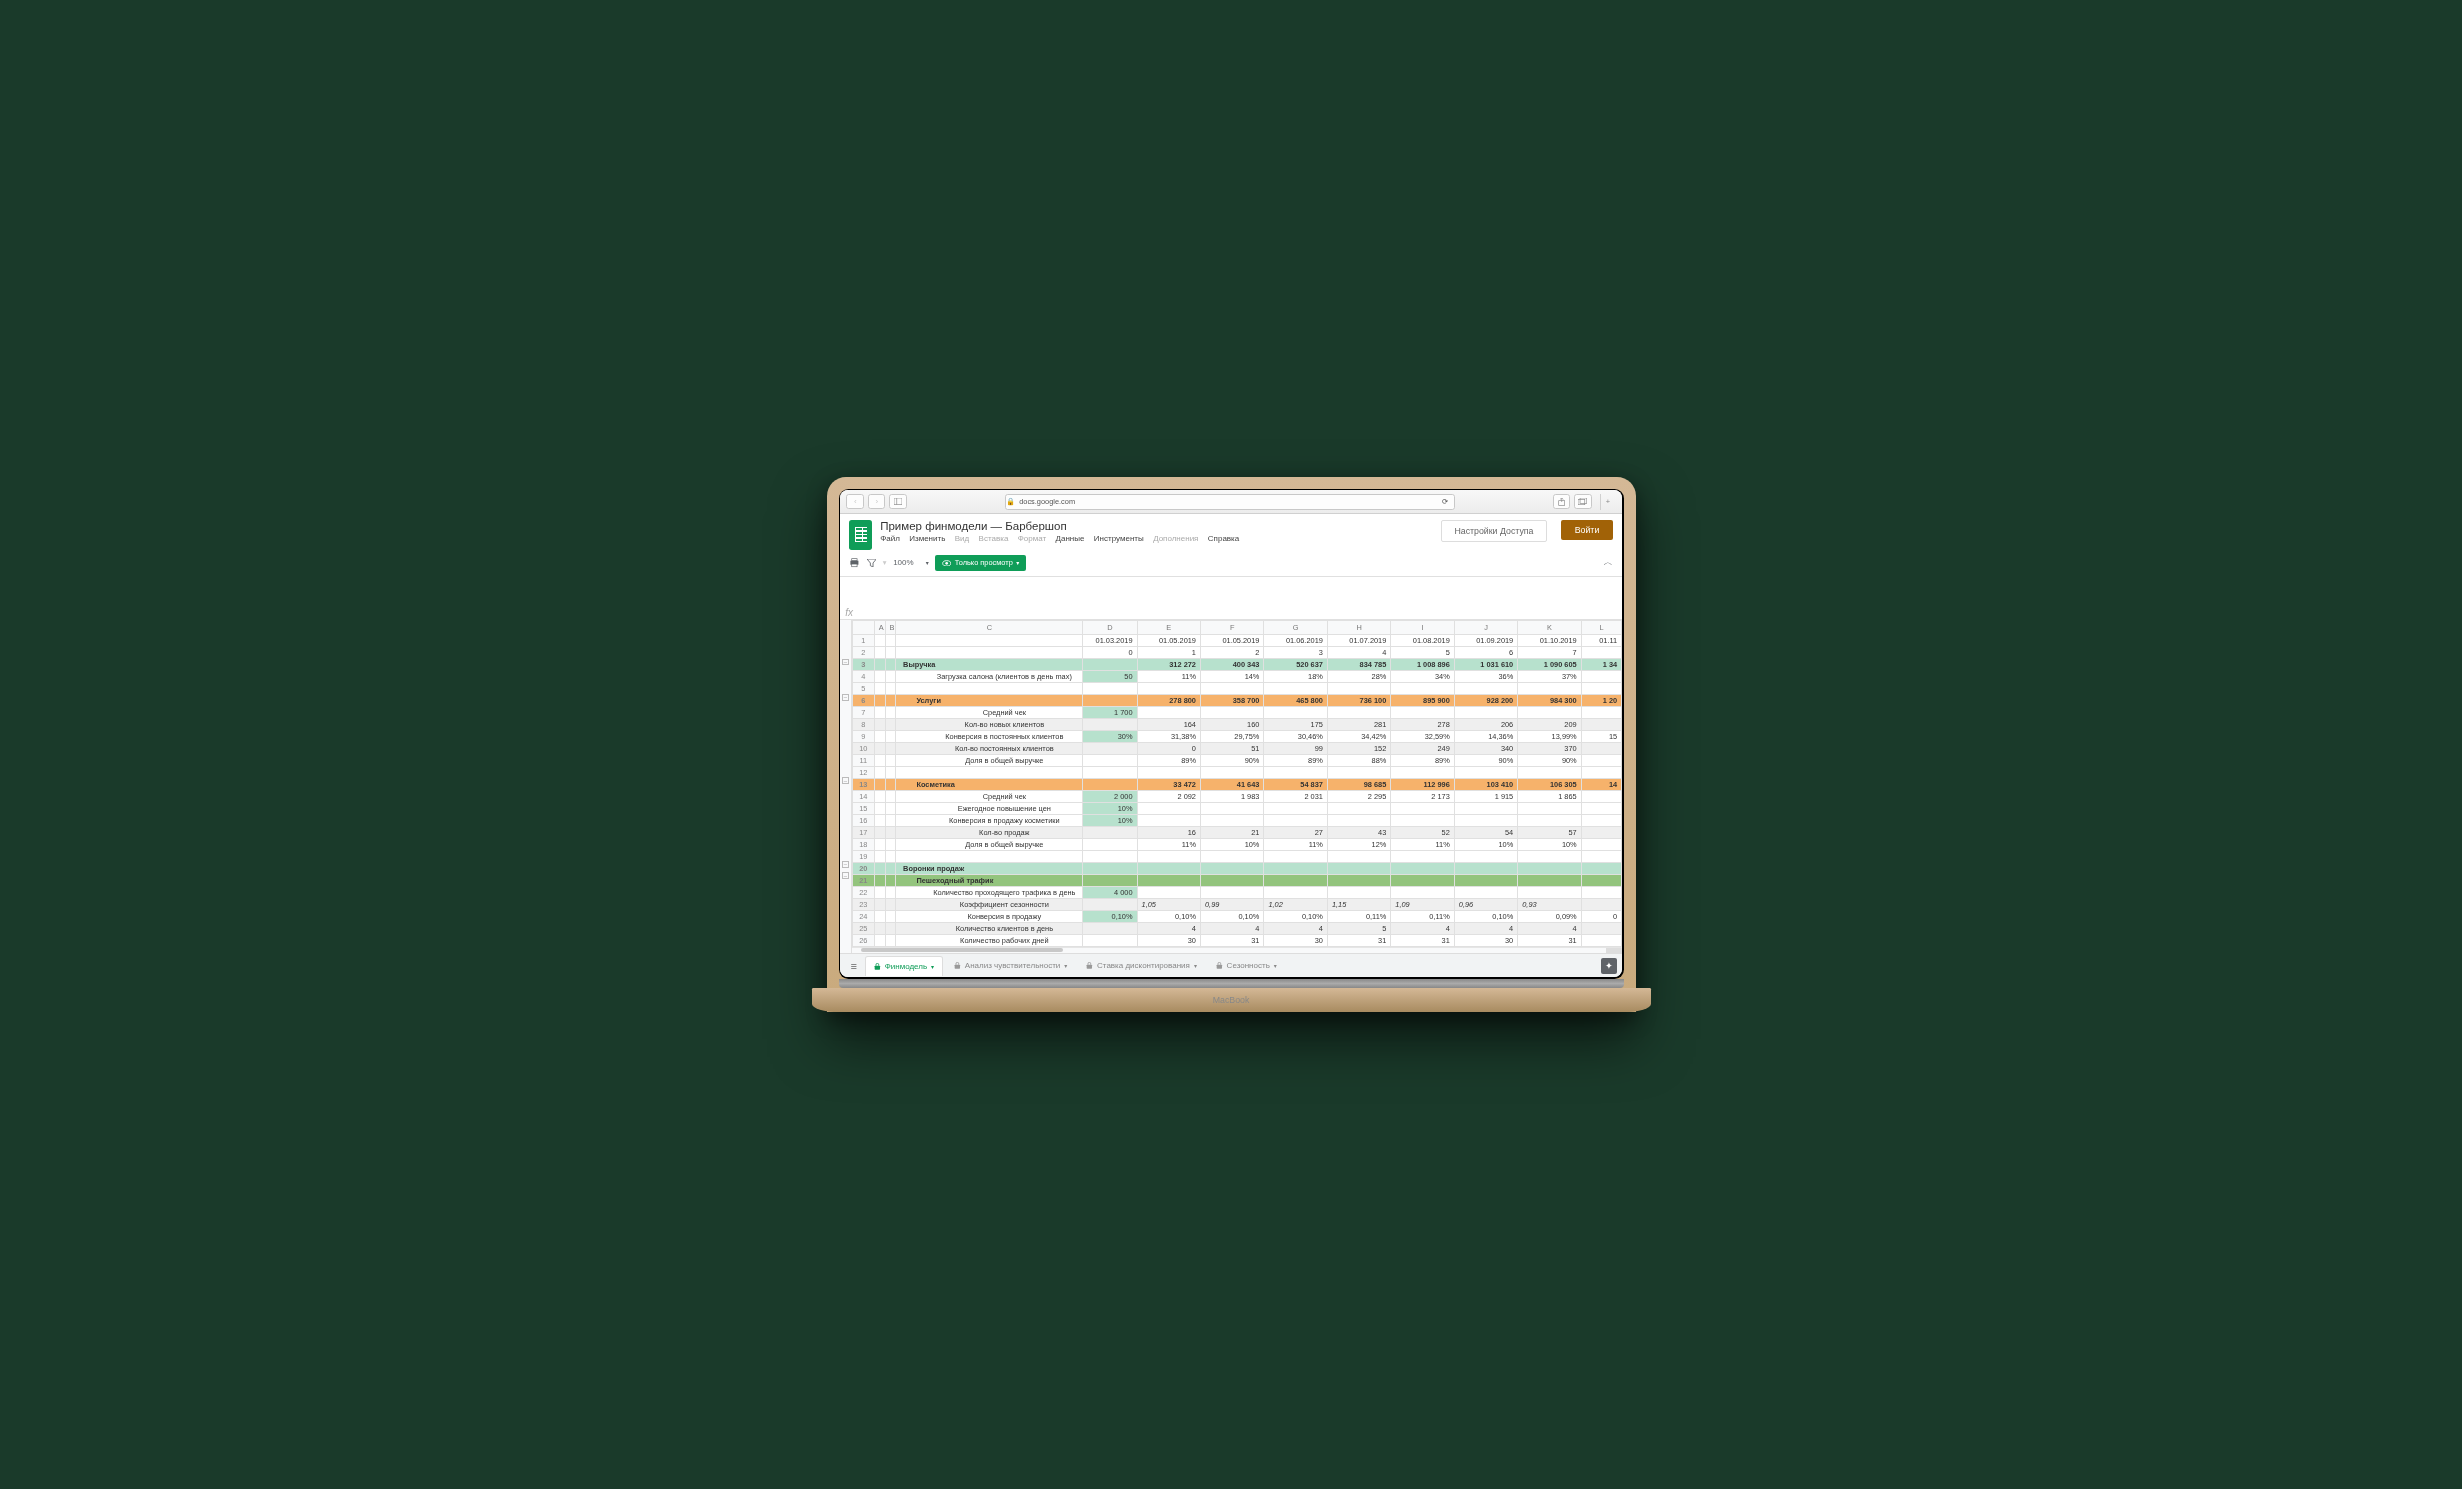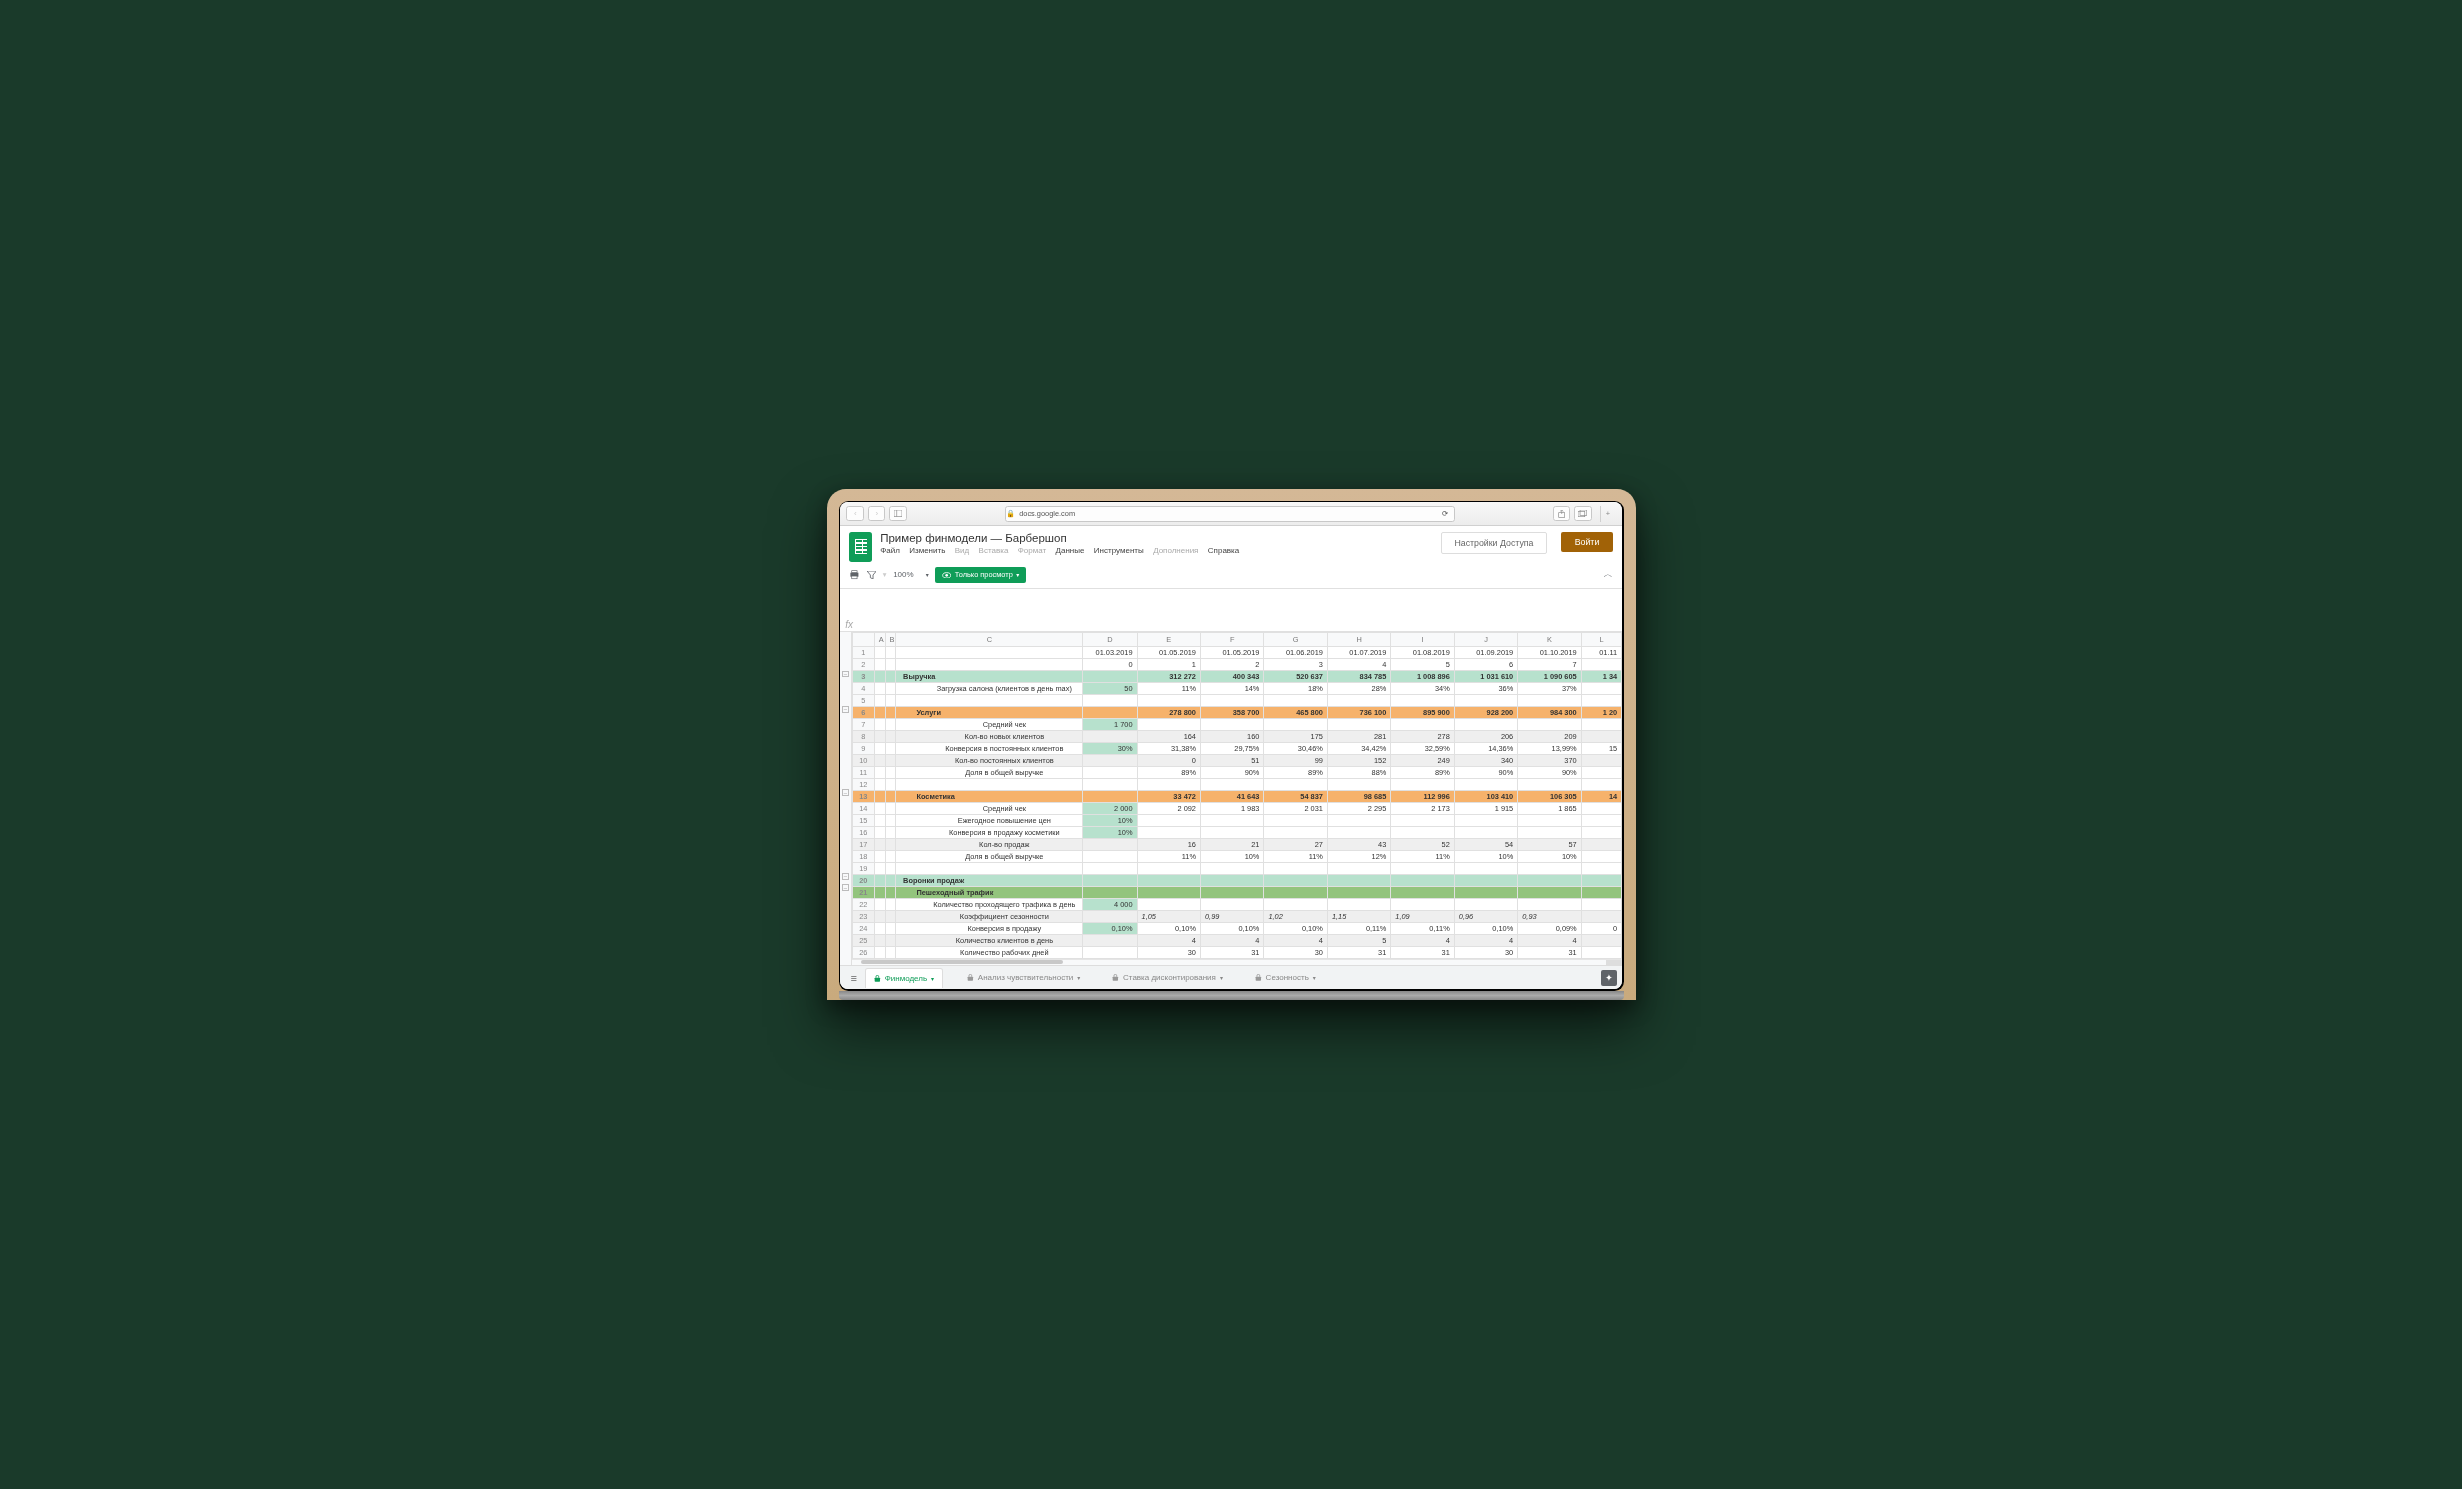--- a/index.html
+++ b/index.html
@@ -639,21 +639,21 @@
             <div class="arr">
                 <span></span>
                 <span></span>
               </div>
           </div>
         </div>
       </div>
 
       <div class="sheet-tabs">
         <div class="all-sheets">≡</div>
-        <div id="tabsHolder" style="display:flex; gap:16px;">
+        <div id="tabsHolder" style="display:flex; gap:3px;">
             <div class="tab active">
               <span>
                 <svg width="6.7" height="7.4" viewBox="0 0 10 11">
                   <rect x="1" y="4" width="8" height="6" rx="1" fill="#0f9d58"></rect>
                   <path d="M3 4 V2.5 a2 2 0 0 1 4 0 V4" fill="none" stroke="#0f9d58" stroke-width="1.3"></path>
                 </svg>
               </span>
               <span>Финмодель</span>
               <span class="tchevron">▾</span>
             </div>
@@ -687,14 +687,17 @@
               <span>Сезонность</span>
               <span class="tchevron">▾</span>
             </div>
           </div>
         <div class="explore">✦</div>
       </div>
 
     </div>
   </div>
   <div class="hinge"></div>
+  <div class="base">
+      <span>MacBook</span>
+    </div>
 </div>
 
 
 </body></html>

